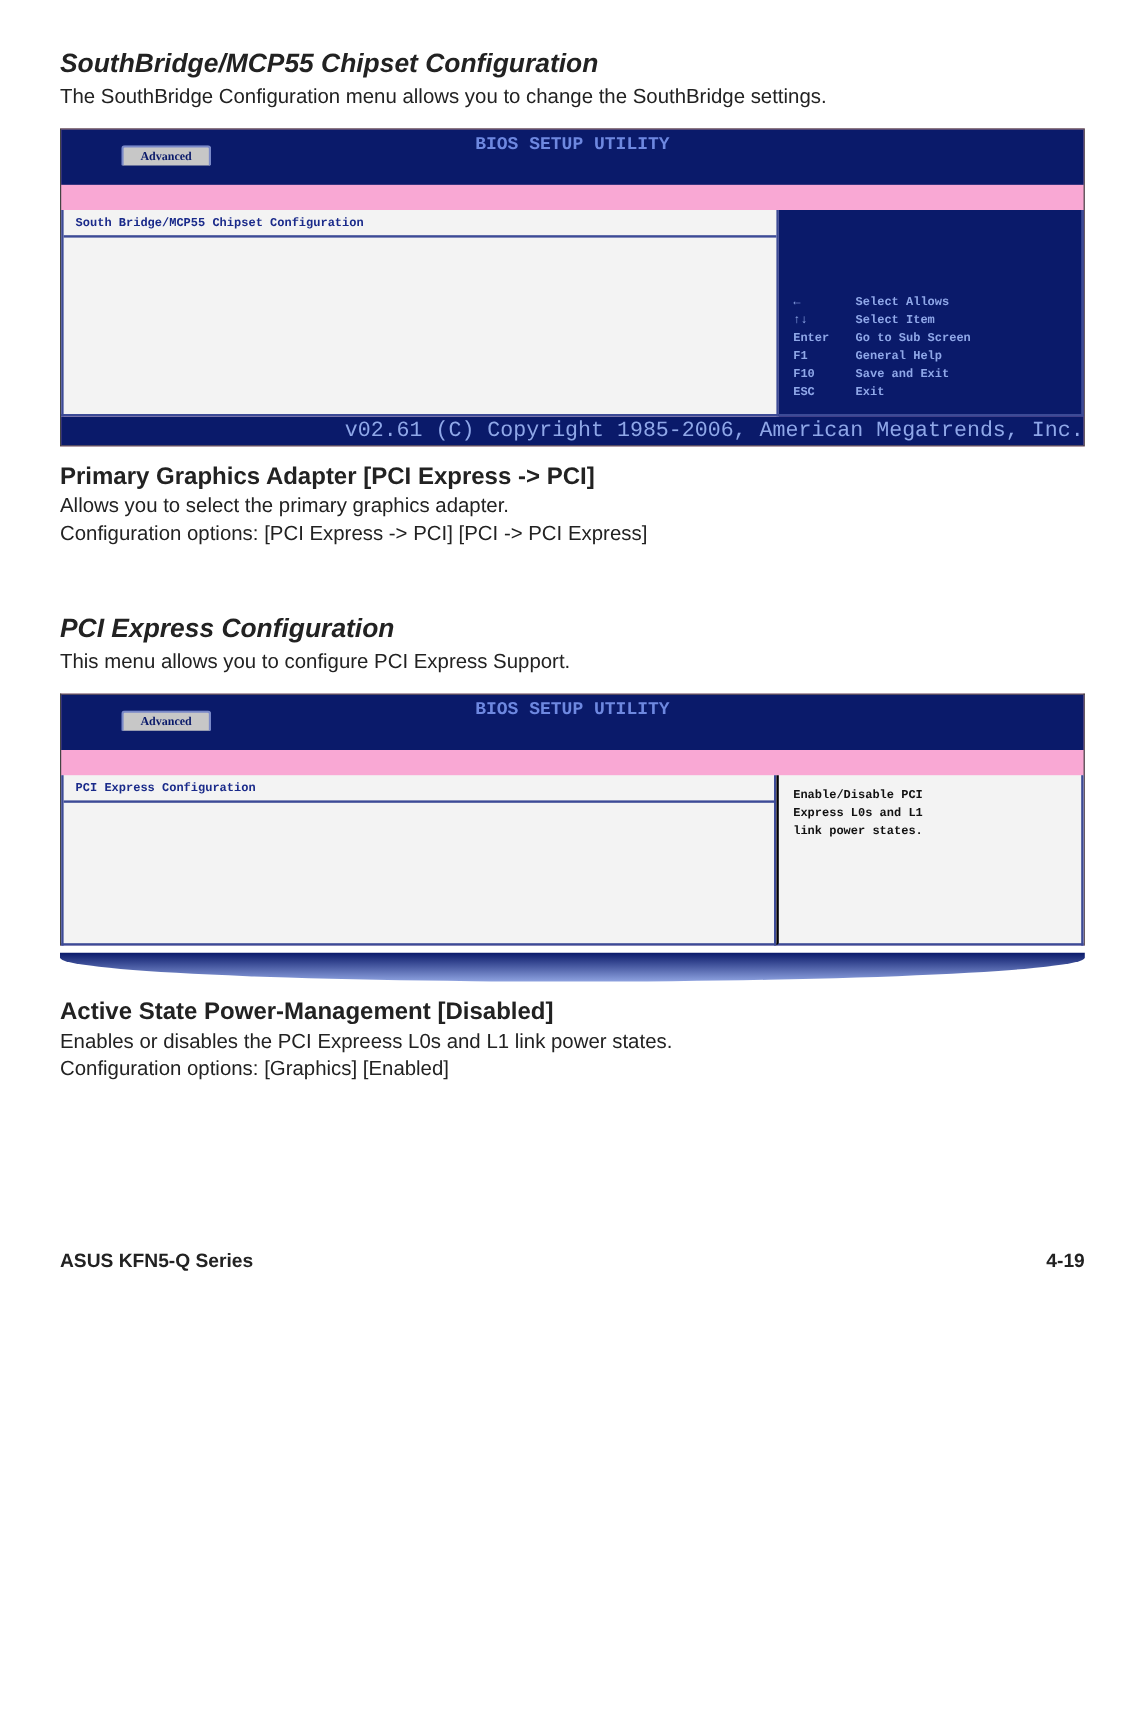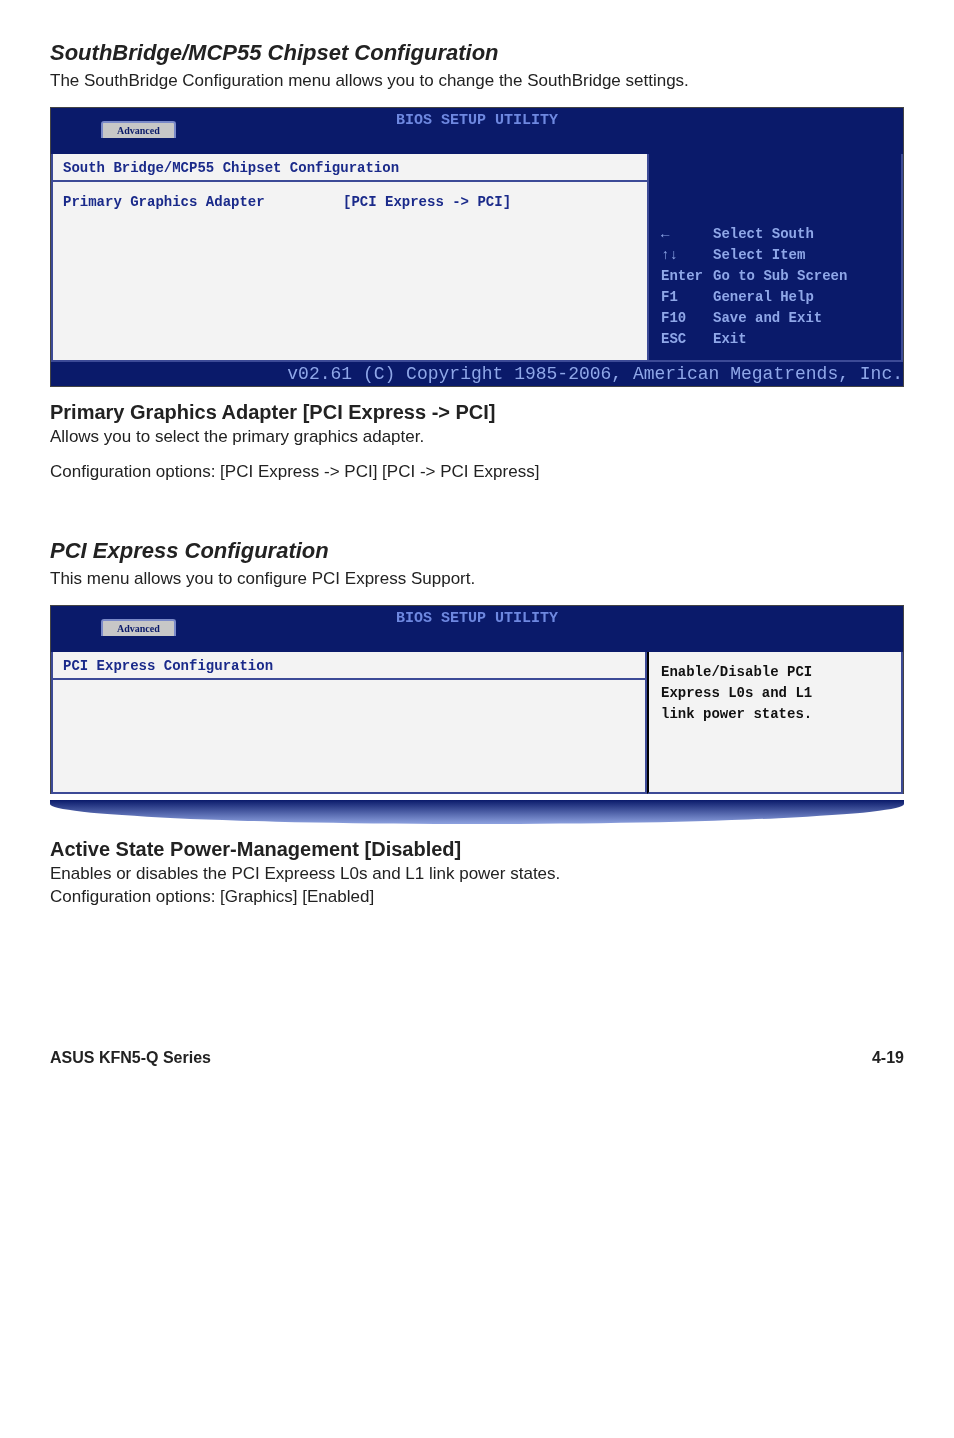--- a/index.html
+++ b/index.html
@@ -53,21 +53,22 @@
     font-weight: bold;
     padding: 2px 14px;
     border: 2px solid #7a89c8;
     border-bottom: none;
     border-radius: 3px 3px 0 0;
     font-size: 10px;
   }
   .bios-body {
     display: flex;
     font-family: "Courier New", monospace;
-    font-size: 14px;
+    font-size: 10px;
+    margin-top: 21px;
   }
   .bios-left {
     flex: 1;
     border: 2px solid #3c4a96;
     border-top: none;
     background: #f3f3f3;
     color: #1a2a8a;
     font-weight: bold;
     padding: 0;
     min-height: 150px;
@@ -144,30 +145,26 @@
 
 <div class="bios-box">
   <div class="bios-header">
     <span class="bios-header-title">BIOS SETUP UTILITY</span>
     <span class="bios-tab">Advanced</span>
   </div>
   <div class="bios-body">
     <div class="bios-left">
       <div class="bios-left-title">South Bridge/MCP55 Chipset Configuration</div>
       <div class="bios-left-divider"></div>
-      <div class="bios-left-row">
-        <span class="label">Primary Graphics Adapter</span>
-        <span class="value">[PCI Express -&gt; PCI]</span>
-      </div>
       <div style="flex:1"></div>
     </div>
     <div class="bios-right">
       <div class="legend-row">
           <span class="legend-key">←</span>
-          <span>Select South</span>
+          <span>Select Allows</span>
         </div>
       <div class="legend-row">
           <span class="legend-key">↑↓</span>
           <span>Select Item</span>
         </div>
       <div class="legend-row">
           <span class="legend-key">Enter</span>
           <span>Go to Sub Screen</span>
         </div>
       <div class="legend-row">
@@ -181,21 +178,21 @@
       <div class="legend-row">
           <span class="legend-key">ESC</span>
           <span>Exit</span>
         </div>
     </div>
   </div>
   <div class="bios-footer">v02.61 (C) Copyright 1985-2006, American Megatrends, Inc.</div>
 </div>
 
 <h3 class="sub-title">Primary Graphics Adapter [PCI Express -&gt; PCI]</h3>
-<p class="body-text" style="margin-bottom:12px">Allows you to select the primary graphics adapter.</p>
+<p class="body-text" style="margin-bottom:0">Allows you to select the primary graphics adapter.</p>
 <p class="body-text">Configuration options: [PCI Express -&gt; PCI] [PCI -&gt; PCI Express]</p>
 
 <div class="spacer-large"></div>
 
 <h2 class="section-title">PCI Express Configuration</h2>
 <p class="body-text">This menu allows you to configure PCI Express Support.</p>
 
 <div class="bios-box" style="border-bottom:none">
   <div class="bios-header">
     <span class="bios-header-title">BIOS SETUP UTILITY</span>

